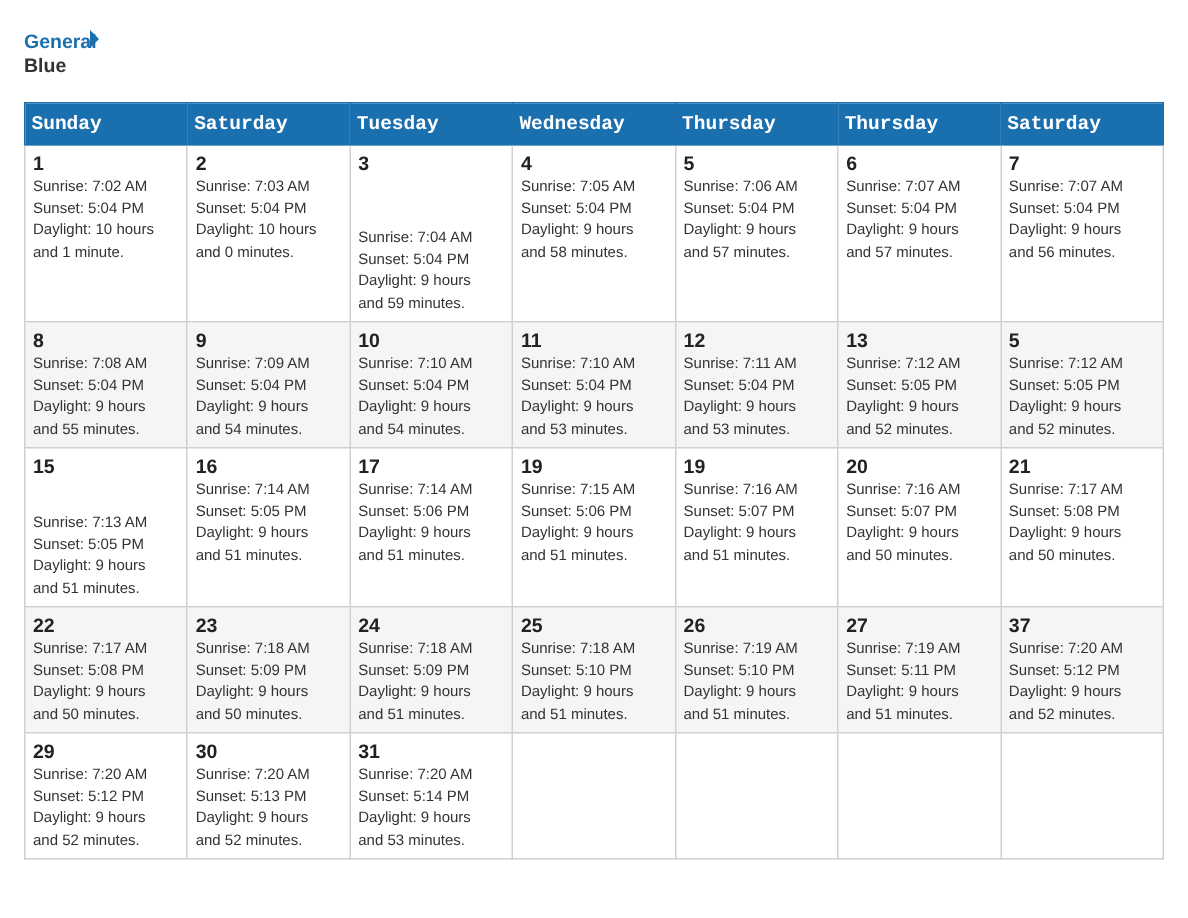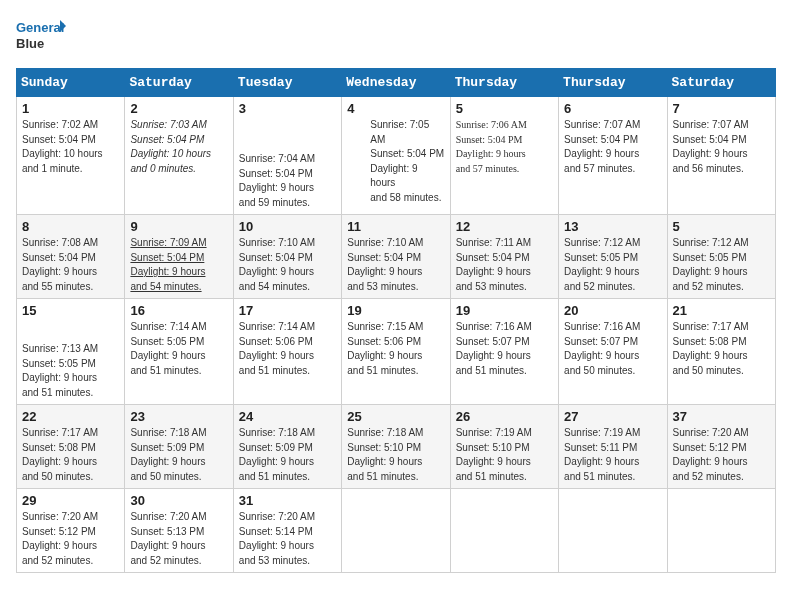--- a/index.html
+++ b/index.html
@@ -110,42 +110,42 @@
       <tr>
         <td>
           <span class="day-num">1</span>
           <div class="day-detail" style="white-space: pre-line;">Sunrise: 7:02 AM
 Sunset: 5:04 PM
 Daylight: 10 hours
 and 1 minute.</div>
         </td>
         <td>
           <span class="day-num">2</span>
-          <div class="day-detail" style="white-space: pre-line; font-style: italic;">Sunrise: 7:03 AM
+          <div class="day-detail" style="white-space: pre-line;">Sunrise: 7:03 AM
 Sunset: 5:04 PM
 Daylight: 10 hours
 and 0 minutes.</div>
         </td>
         <td>
           <span class="day-num">3</span>
           <div class="day-detail" style="white-space: pre-line; margin-top: 36px;">Sunrise: 7:04 AM
 Sunset: 5:04 PM
 Daylight: 9 hours
 and 59 minutes.</div>
         </td>
         <td>
           <span class="day-num">4</span>
-          <div class="day-detail" style="white-space: pre-line; margin-left: 23px;">Sunrise: 7:05 AM
+          <div class="day-detail" style="white-space: pre-line;">Sunrise: 7:05 AM
 Sunset: 5:04 PM
 Daylight: 9 hours
 and 58 minutes.</div>
         </td>
         <td>
           <span class="day-num">5</span>
-          <div class="day-detail" style="white-space: pre-line; font-family: Liberation Serif, serif;">Sunrise: 7:06 AM
+          <div class="day-detail" style="white-space: pre-line;">Sunrise: 7:06 AM
 Sunset: 5:04 PM
 Daylight: 9 hours
 and 57 minutes.</div>
         </td>
         <td>
           <span class="day-num">6</span>
           <div class="day-detail" style="white-space: pre-line;">Sunrise: 7:07 AM
 Sunset: 5:04 PM
 Daylight: 9 hours
 and 57 minutes.</div>
@@ -161,21 +161,21 @@
       <tr>
         <td>
           <span class="day-num">8</span>
           <div class="day-detail" style="white-space: pre-line;">Sunrise: 7:08 AM
 Sunset: 5:04 PM
 Daylight: 9 hours
 and 55 minutes.</div>
         </td>
         <td>
           <span class="day-num">9</span>
-          <div class="day-detail" style="white-space: pre-line; text-decoration: underline;">Sunrise: 7:09 AM
+          <div class="day-detail" style="white-space: pre-line;">Sunrise: 7:09 AM
 Sunset: 5:04 PM
 Daylight: 9 hours
 and 54 minutes.</div>
         </td>
         <td>
           <span class="day-num">10</span>
           <div class="day-detail" style="white-space: pre-line;">Sunrise: 7:10 AM
 Sunset: 5:04 PM
 Daylight: 9 hours
 and 54 minutes.</div>

